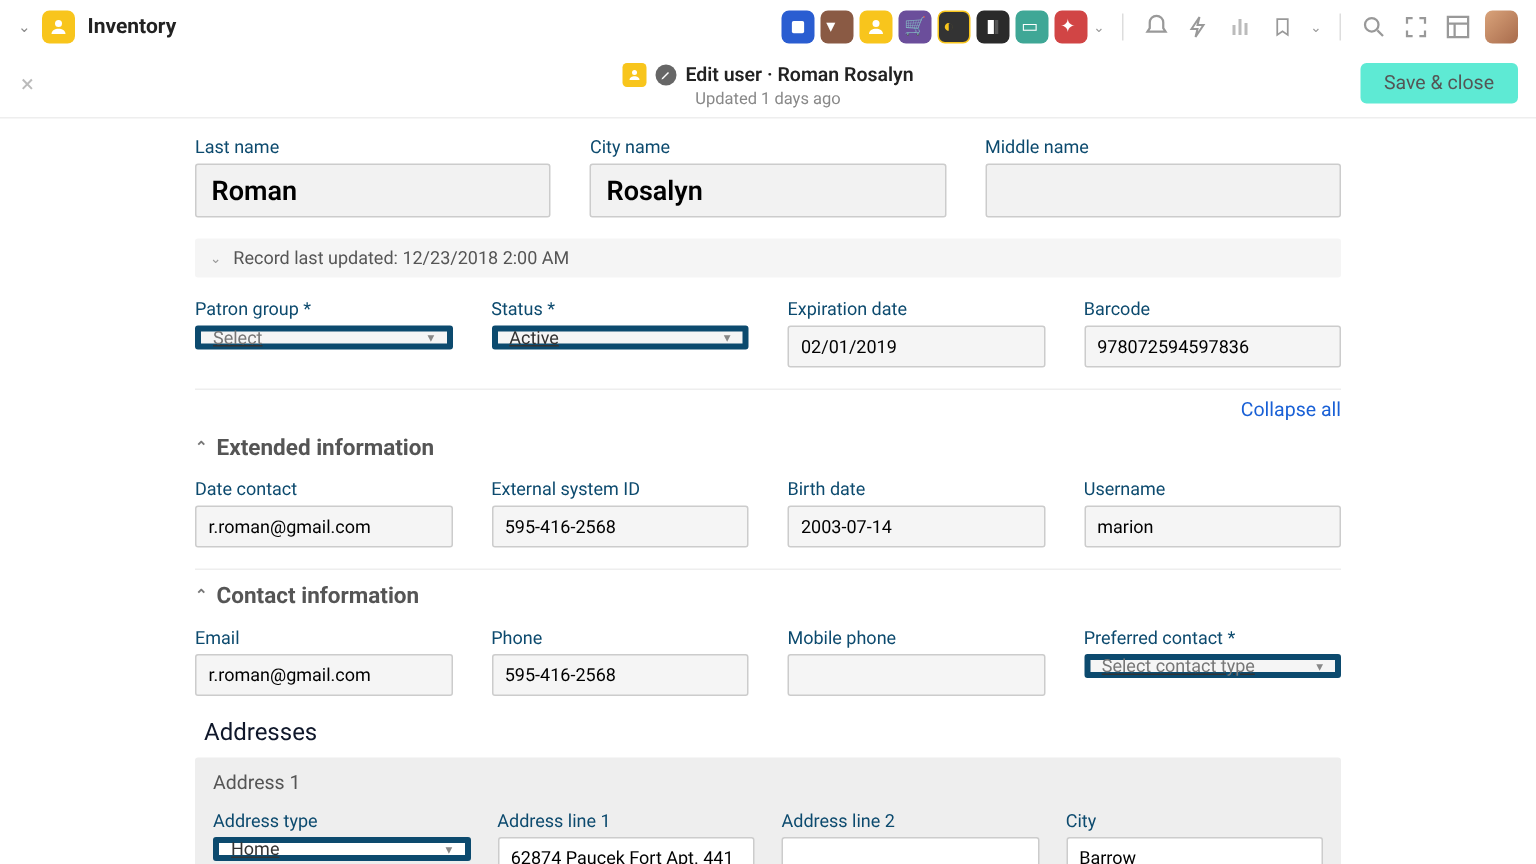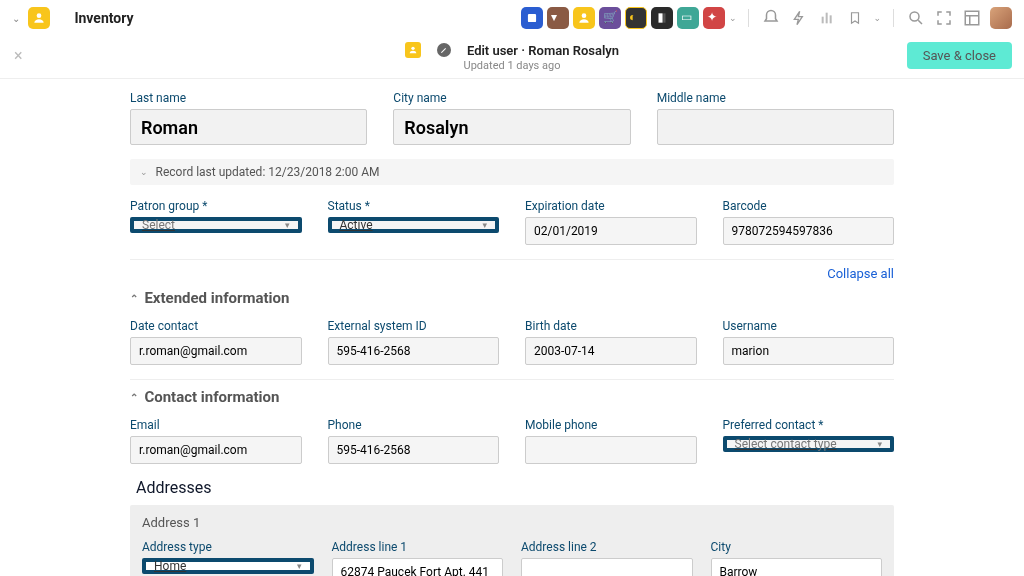--- a/index.html
+++ b/index.html
@@ -11,29 +11,29 @@
     .app-icon { width: 22px; height: 22px; border-radius: 5px; display: flex; align-items: center; justify-content: center; }
     .app-icon.yellow { background: #f8c51c; }
     .app-icon.blue { background: #2a5dd1; }
     .app-icon.brown { background: #8a5a44; }
     .app-icon.purple { background: #6b4e9b; }
     .app-icon.dark1 { background: #333; border: 1px solid #f8c51c; }
     .app-icon.dark2 { background: #2a2a2a; }
     .app-icon.teal { background: #3fa796; }
     .app-icon.red { background: #d14545; }
     .app-icon svg, .app-icon .glyph { width: 14px; height: 14px; fill: #fff; color:#fff; font-size:12px; line-height:1; }
-    .app-title { font-weight: 700; font-size: 14px; margin-left: 16px; }
+    .app-title { font-weight: 700; font-size: 14px; }
     .topbar-center { display: flex; align-items: center; gap: 4px; }
     .topbar-right { display: flex; align-items: center; gap: 8px; margin-left: 8px; }
     .topbar-right .iconbtn { color: #888; width: 20px; height: 20px; display:flex; align-items:center; justify-content:center; }
     .divider-v { width: 1px; height: 18px; background: #ddd; margin: 0 4px; }
     .avatar { width: 22px; height: 22px; border-radius: 5px; background: linear-gradient(135deg,#d9a37a,#a86b4c); }
 
     .subheader { position: relative; padding: 6px 0; text-align: center; border-bottom: 1px solid #eee; }
-    .subheader-title-line { display: flex; align-items: center; justify-content: center; gap: 16px; font-size: 13px; font-weight: 600; }
+    .subheader-title-line { display: flex; align-items: center; justify-content: center; gap: 6px; font-size: 13px; font-weight: 600; }
     .subheader .mini-icon { width: 16px; height: 16px; border-radius: 3px; background: #f8c51c; display:inline-flex;align-items:center;justify-content:center; }
     .subheader .pencil-circle { width: 14px; height: 14px; border-radius: 50%; background: #666; display:inline-flex;align-items:center;justify-content:center; }
     .subheader-sub { font-size: 11px; color: #888; margin-top: 1px; }
     .close-x { position: absolute; left: 14px; top: 10px; color: #bbb; font-size: 16px; cursor: pointer; }
     .save-btn { position: absolute; right: 12px; top: 6px; background: #5eead4; border: none; border-radius: 4px; padding: 6px 16px; font-size: 13px; color: #555; }
 
     .content { padding: 12px 130px 0 130px; height: calc(576px - 36px - 40px); overflow: hidden; }
     .row { display: flex; gap: 26px; margin-bottom: 14px; }
     .field { flex: 1; min-width: 0; }
     .field-label { font-size: 12px; color: #0c4a6e; margin-bottom: 4px; display: block; }

